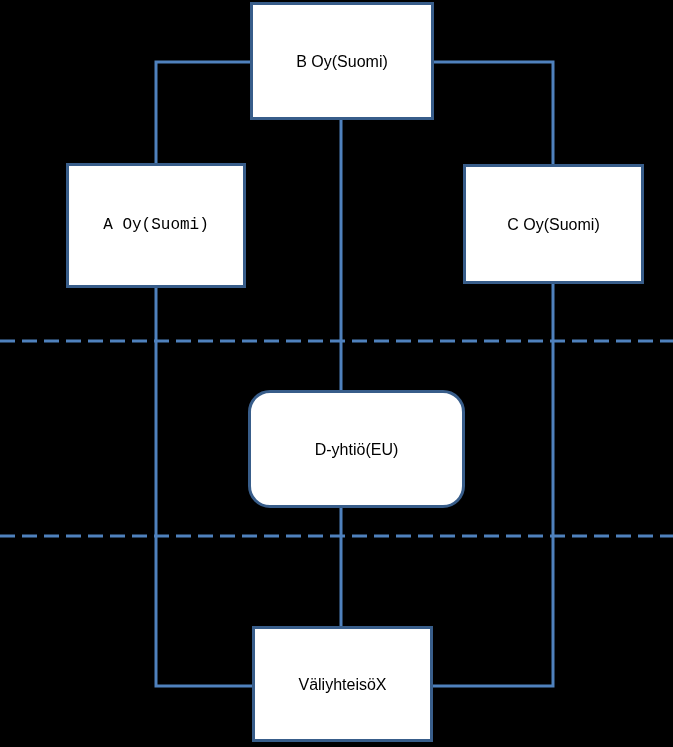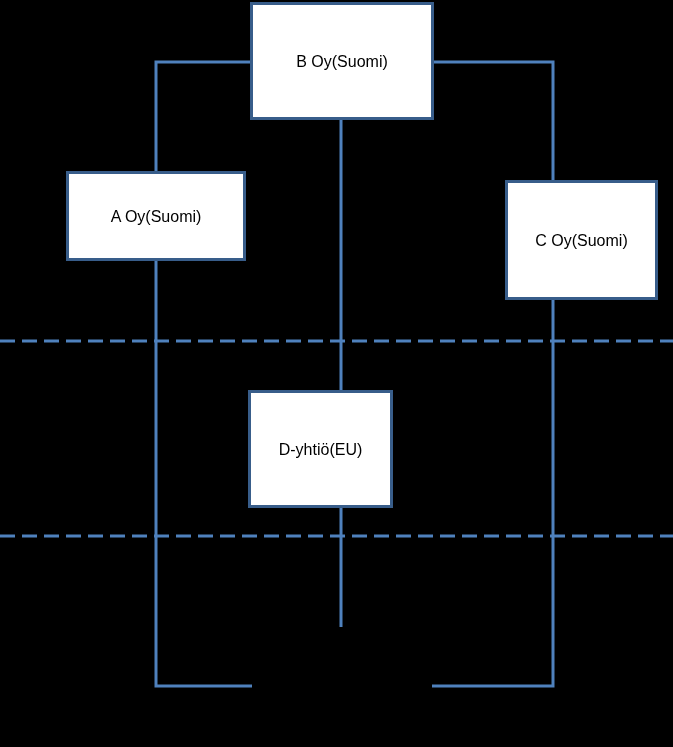--- a/index.html
+++ b/index.html
@@ -62,29 +62,33 @@
     <line class="conn" x1="341" y1="120" x2="341" y2="627"></line>
     <line class="conn dashed" x1="0" y1="341" x2="673" y2="341"></line>
     <line class="conn dashed" x1="0" y1="536" x2="673" y2="536"></line>
   </svg>
 
   <div class="node" style="left:250px; top:2px; width:184px; height:118px;">
     <span>B Oy</span>
     <span>(Suomi)</span>
   </div>
 
-  <div class="node" style="left:66px; top:171px; width:180px; height:90px;">
+  <div class="node" style="left:66px; top:163px; width:180px; height:125px;font-family:Liberation Mono, monospace;">
     <span>A Oy</span>
     <span>(Suomi)</span>
   </div>
 
-  <div class="node" style="left:463px; top:180px; width:153px; height:120px;margin-left:42px;">
+  <div class="node" style="left:463px; top:164px; width:181px; height:120px;">
     <span>C Oy</span>
     <span>(Suomi)</span>
   </div>
 
-  <div class="node" style="left:248px; top:390px; width:145px; height:118px;">
+  <div class="node" style="left:248px; top:390px; width:217px; height:118px;border-radius:22px;">
     <span>D-yhtiö</span>
     <span>(EU)</span>
   </div>
 
+  <div class="node" style="left:252px; top:626px; width:181px; height:116px;">
+    <span>Väliyhteisö</span>
+    <span>X</span>
+  </div>
 
 </div>
 
 </body></html>

